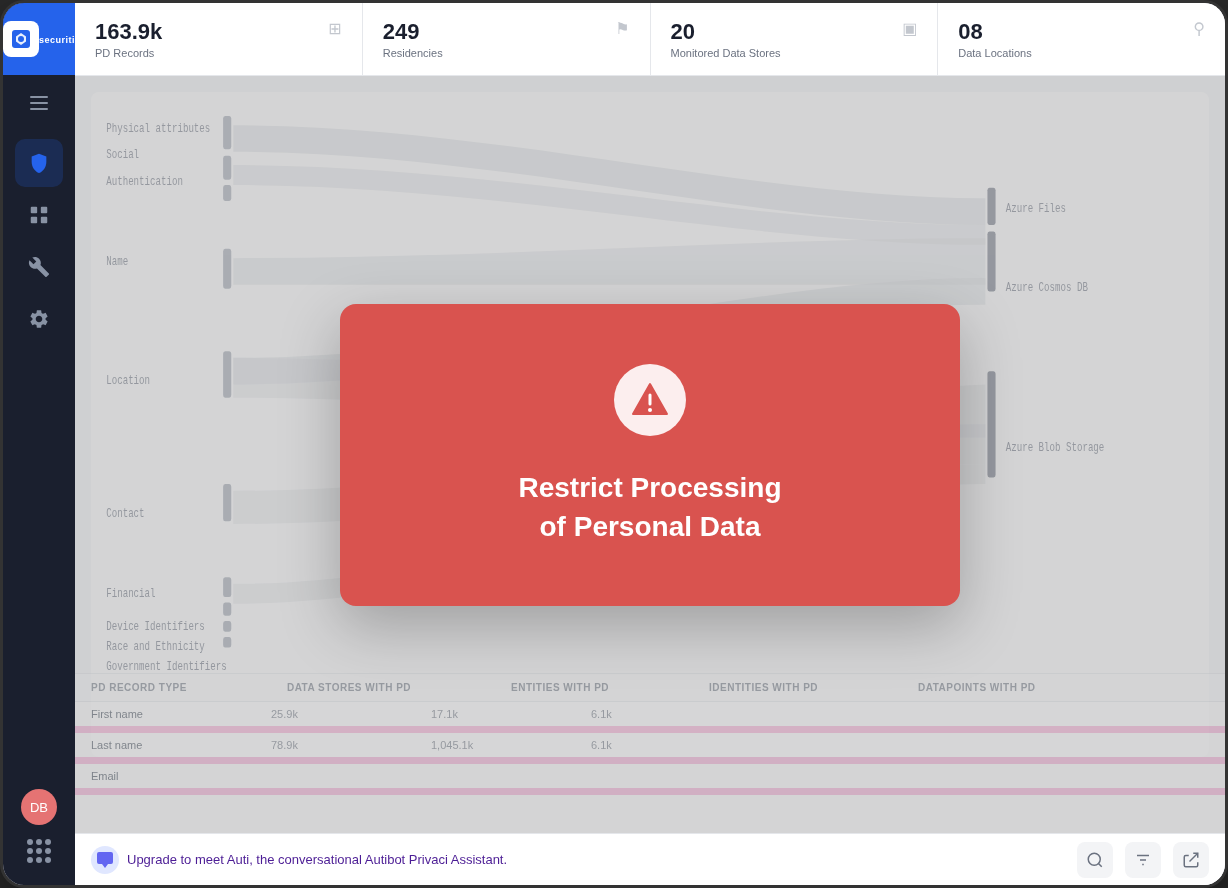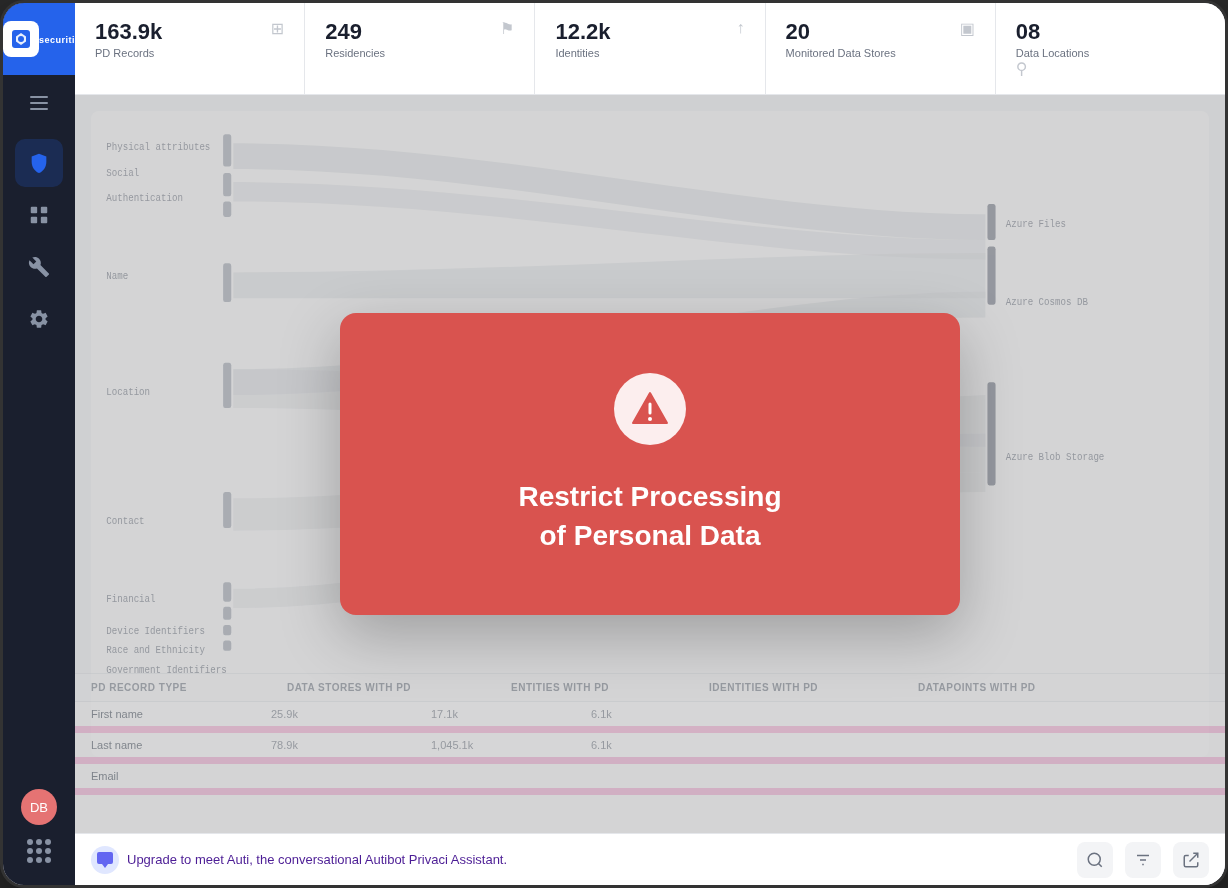--- a/index.html
+++ b/index.html
@@ -185,21 +185,21 @@
       border-bottom: 1px solid #e5e7eb;
     }
     .stat-item {
       flex: 1;
       padding: 16px 20px;
       border-right: 1px solid #e5e7eb;
       display: flex;
       align-items: flex-start;
       justify-content: space-between;
     }
-    .stat-item:last-child { border-right: none; flex-direction: column; }
+    .stat-item:last-child { border-right: none; }
     .stat-value {
       font-size: 22px;
       font-weight: 700;
       color: #1a1f2e;
       line-height: 1.2;
     }
     .stat-label {
       font-size: 11px;
       color: #6b7280;
       margin-top: 2px;
@@ -459,27 +459,20 @@
         </div>
         <div class="stat-item">
           <div>
             <div class="stat-value">249</div>
             <div class="stat-label">Residencies</div>
           </div>
           <div class="stat-icon">⚑</div>
         </div>
         <div class="stat-item">
           <div>
-            <div class="stat-value">12.2k</div>
-            <div class="stat-label">Identities</div>
-          </div>
-          <div class="stat-icon">↑</div>
-        </div>
-        <div class="stat-item">
-          <div>
             <div class="stat-value">20</div>
             <div class="stat-label">Monitored Data Stores</div>
           </div>
           <div class="stat-icon">▣</div>
         </div>
         <div class="stat-item">
           <div>
             <div class="stat-value">08</div>
             <div class="stat-label">Data Locations</div>
           </div>

